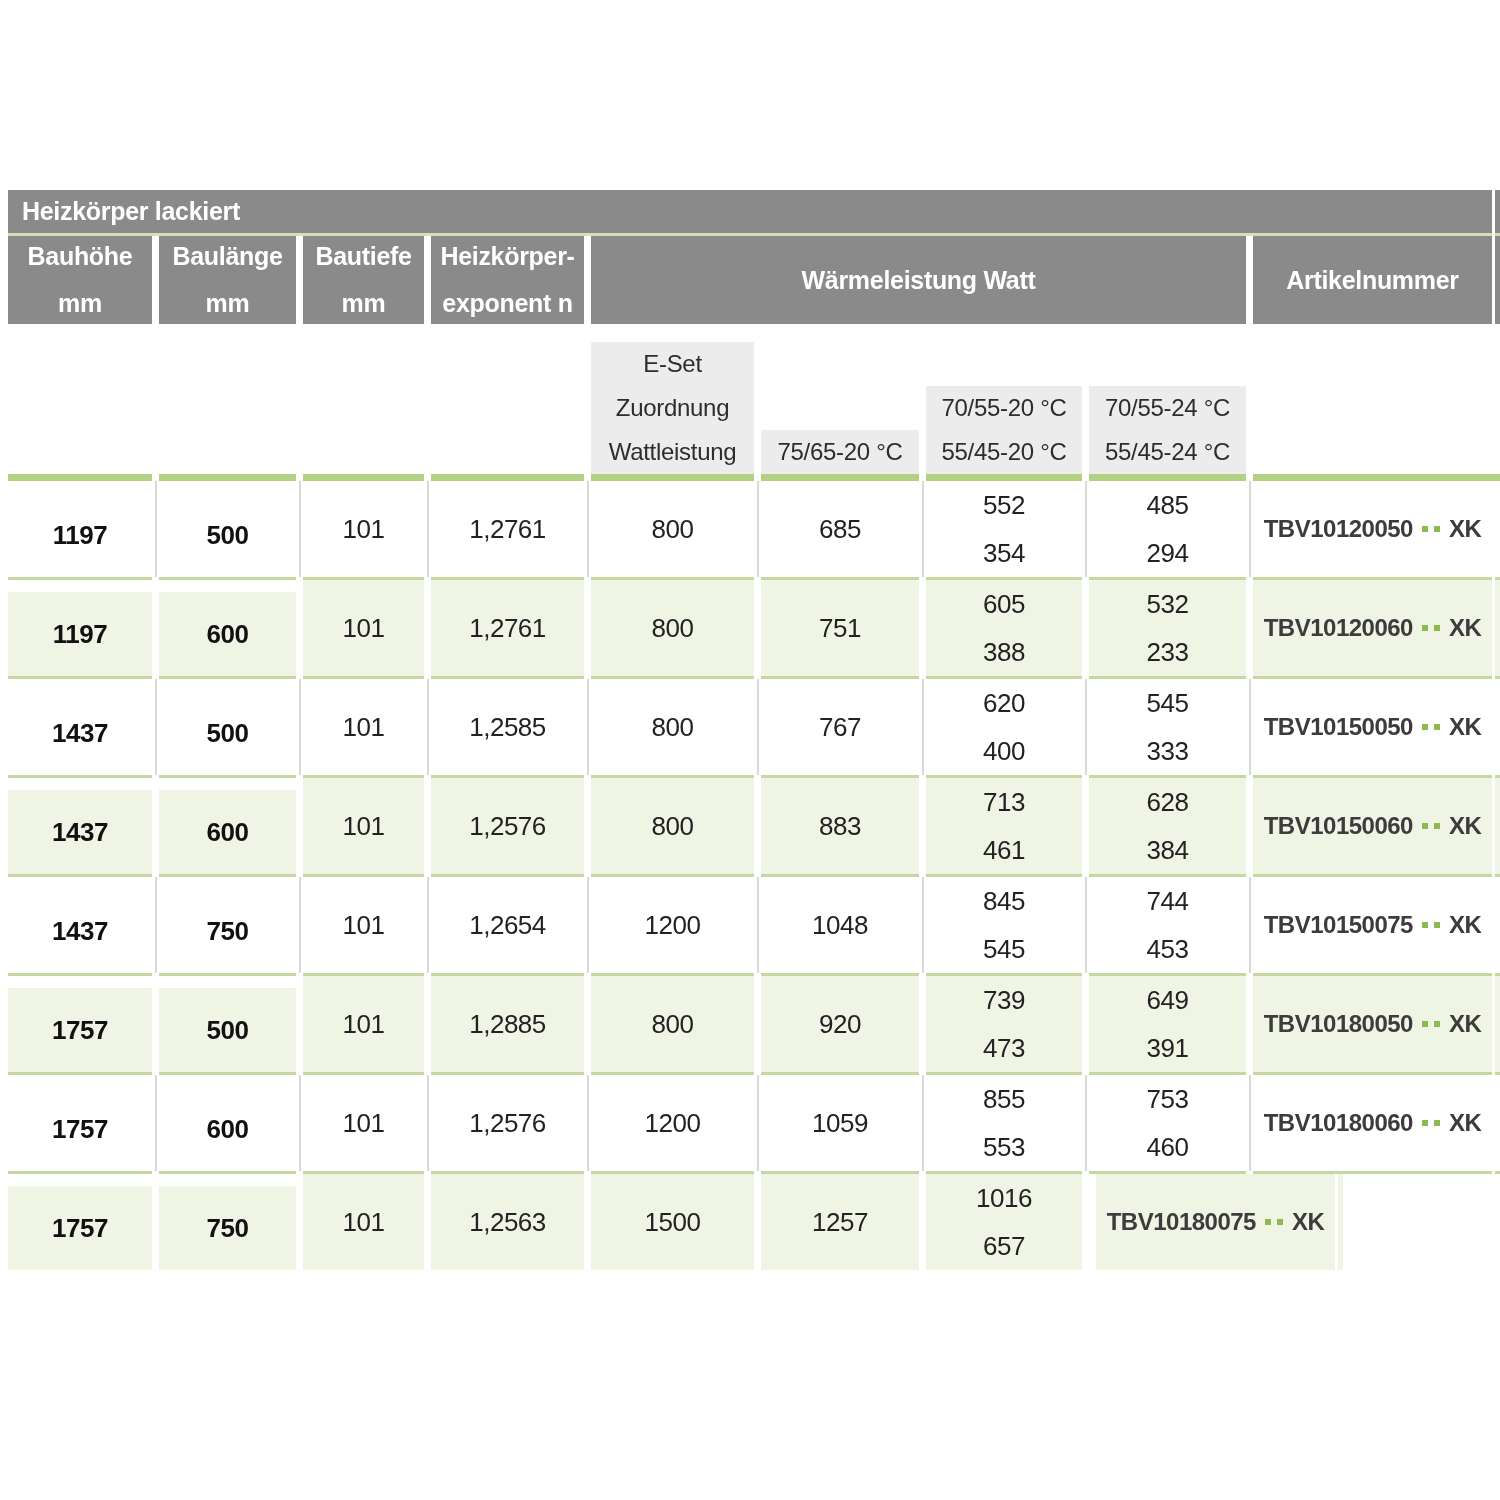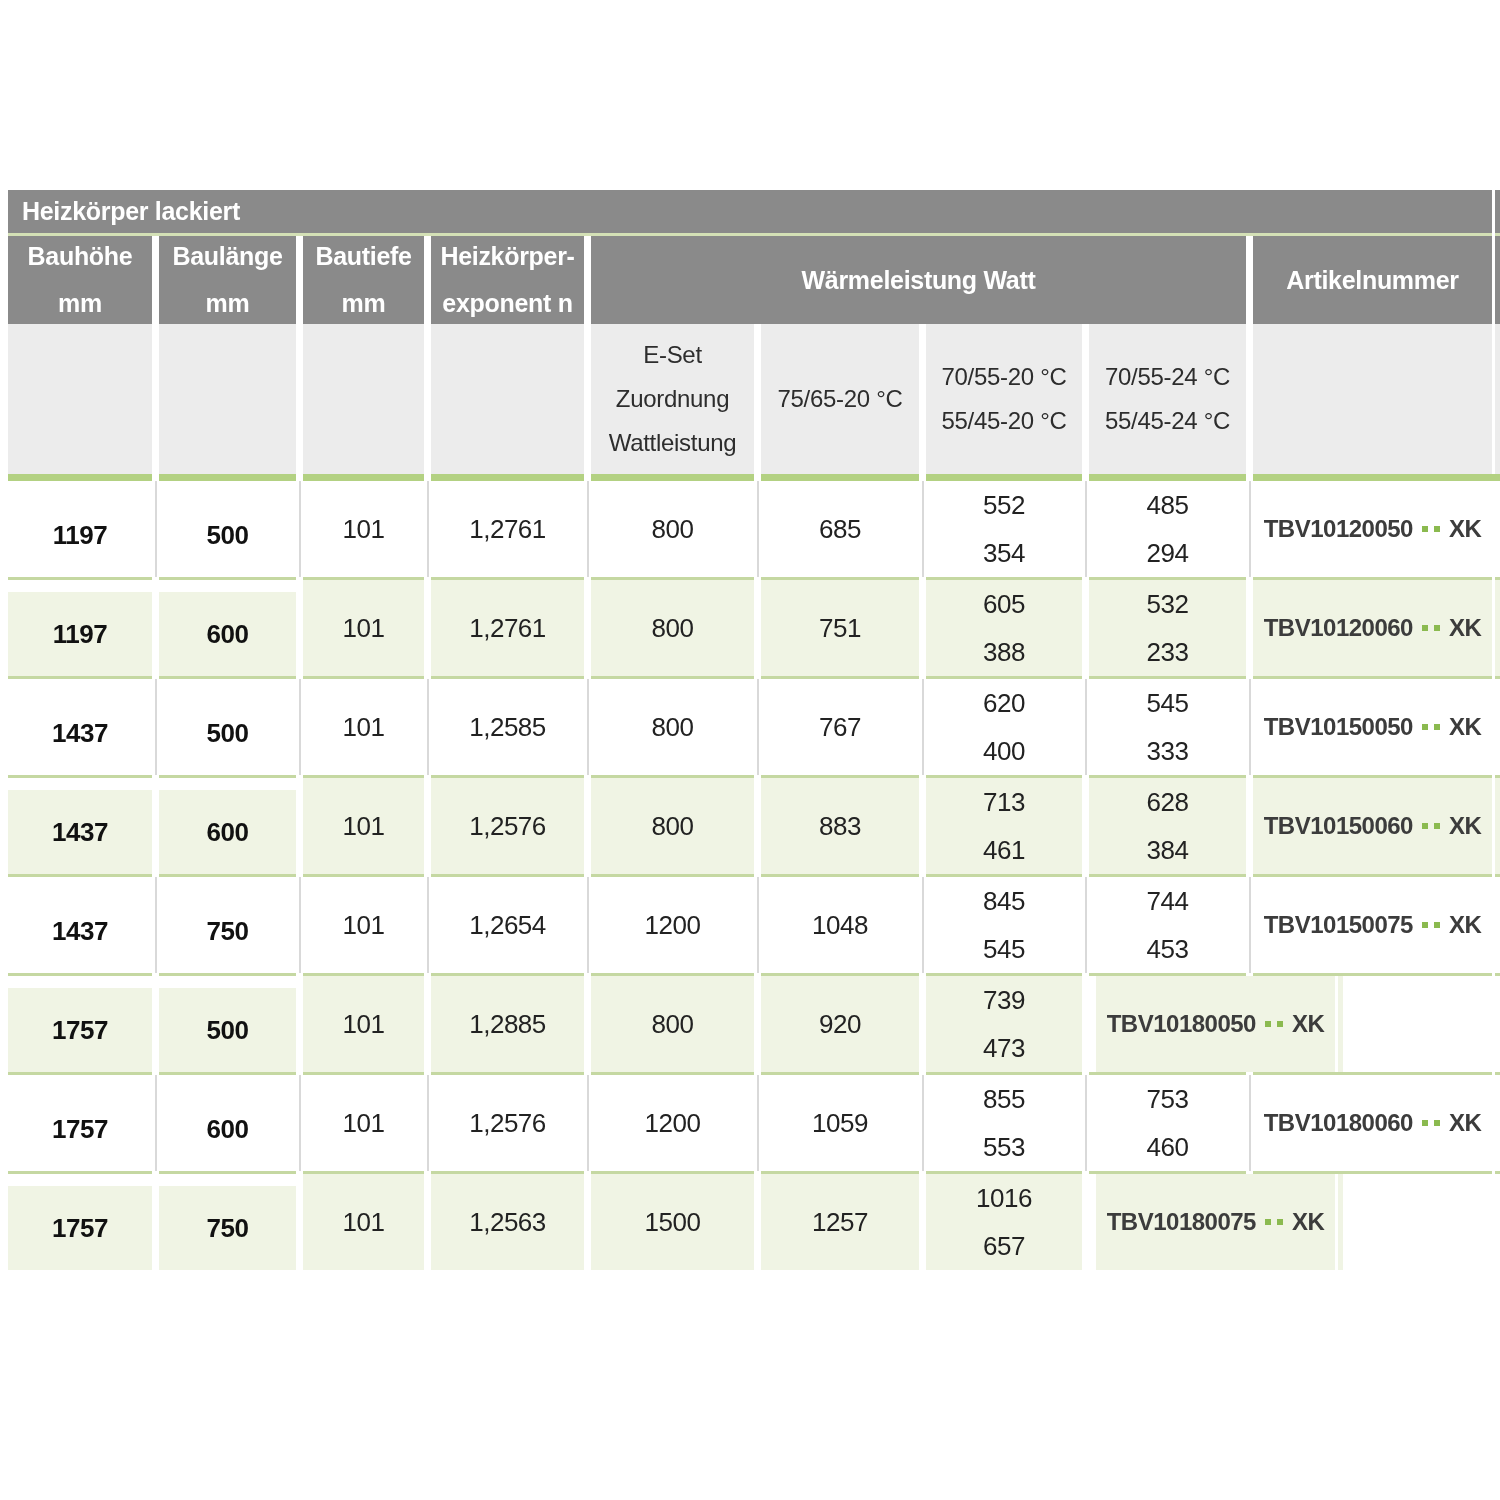--- a/index.html
+++ b/index.html
@@ -30,21 +30,21 @@
 
   
   .hrow{height:88px;}
   .hc{
     background:#8a8a8a;color:#ffffff;font-weight:bold;font-size:25px;
     display:flex;flex-direction:column;justify-content:center;align-items:center;
     line-height:47px;letter-spacing:-0.3px;text-align:center;
   }
 
   
-  .shrow{height:150px;}
+  .shrow{height:150px;align-items:flex-end;}
   .sh{background:#ececec;}
   .shc{
     background:#ececec;color:#2d2d2d;font-size:24px;letter-spacing:-0.3px;
     display:flex;flex-direction:column;justify-content:center;align-items:center;
     line-height:44px;text-align:center;
   }
 
   
   .thickrow{height:7px;}
   .tgreen{background:#b3d182;}
@@ -533,20 +533,24 @@
         <div class="g"></div>
         <div class="cell c6">
           <div class="ln">920</div>
         </div>
         <div class="g"></div>
         <div class="cell c7">
           <div class="ln">739</div>
           <div class="ln">473</div>
         </div>
         <div class="g"></div>
+        <div class="cell c8">
+          <div class="ln">649</div>
+          <div class="ln">391</div>
+        </div>
         <div class="g"></div>
         <div class="cell c9 artikel">
           <span>TBV10180050</span>
           <span class="dot first"></span>
           <span class="dot last"></span>
           <span>XK</span>
         </div>
         <div class="g2"></div>
         <div class="c10 sliver"></div>
       </div>

